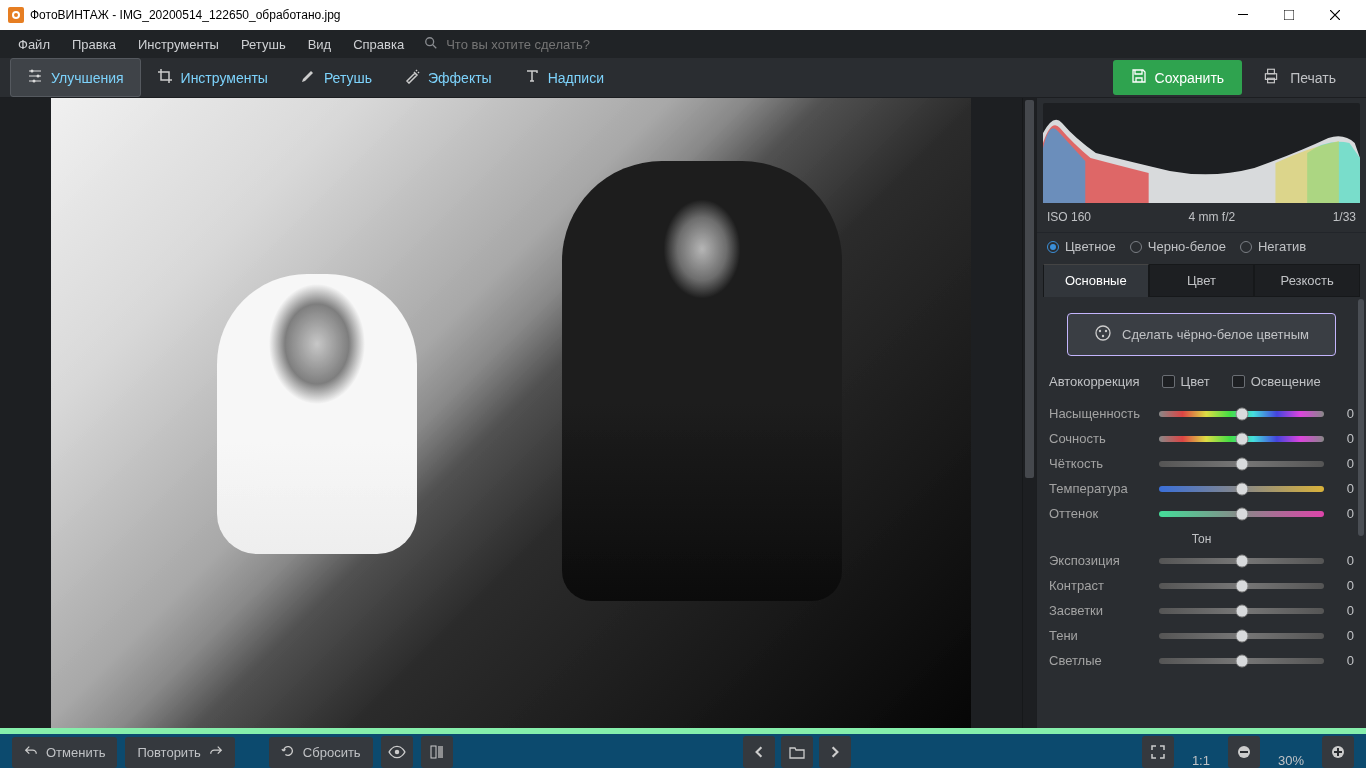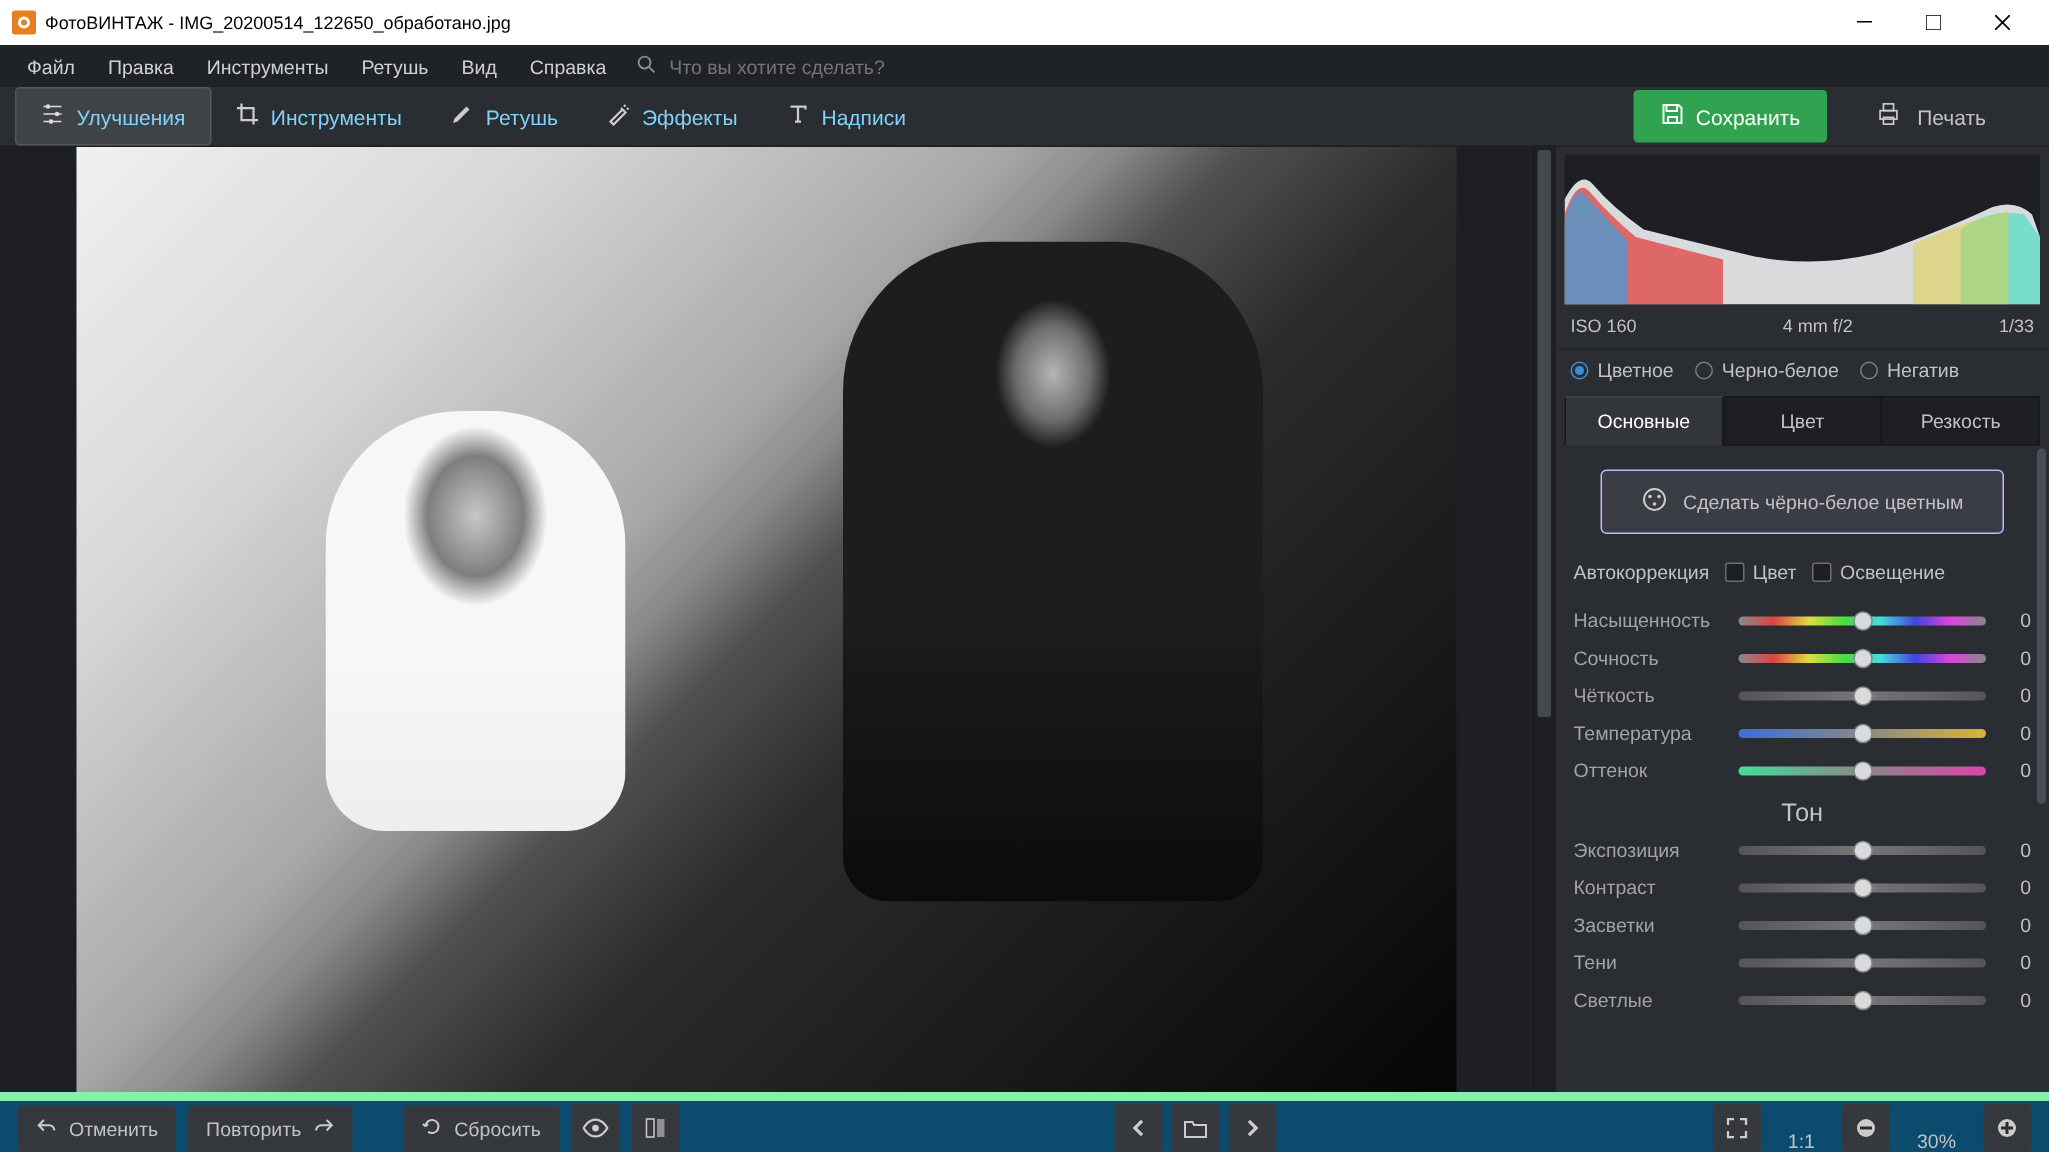--- a/index.html
+++ b/index.html
@@ -12,21 +12,21 @@
 .menubar{height:28px;background:#202326;display:flex;align-items:center;padding:0 8px;gap:2px;font-size:13px}
 .menubar .menu-item{padding:4px 10px;color:#cfd1d4;cursor:pointer}
 .menubar .search-icon{margin-left:8px;color:#8a8d91}
 .menubar .search-input{background:transparent;border:none;color:#aaa;margin-left:6px;font-size:13px;width:200px;outline:none}
 .toolbar{height:40px;background:#2a2d31;display:flex;align-items:center;padding:0 10px;border-bottom:1px solid #1c1e21}
 .tool-tab{display:flex;align-items:center;gap:8px;padding:9px 16px;color:#7dd3fc;cursor:pointer;font-size:14px}
 .tool-tab.active{background:#3f4348;border:1px solid #55595f;border-radius:3px}
 .tool-tab svg{width:16px;height:16px}
 .toolbar .spacer{flex:1}
 .save-btn{background:#2fa34f;color:#fff;padding:8px 18px;border-radius:3px;display:flex;align-items:center;gap:8px;cursor:pointer;font-size:14px}
-.print-btn{display:flex;align-items:center;gap:10px;padding:8px 32px;cursor:pointer;font-size:14px}
+.print-btn{display:flex;align-items:center;gap:10px;padding:8px 20px;cursor:pointer;font-size:14px}
 .main{display:flex;height:630px}
 .canvas-area{flex:1;display:flex;flex-direction:column;position:relative}
 .canvas{flex:1;background:#1d1f22;position:relative;overflow:hidden;display:flex;align-items:flex-start;justify-content:center}
 .photo{width:920px;height:630px;background:linear-gradient(135deg,#e8e6e0 0%,#d4d0c8 20%,#a8a49c 40%,#888 45%,#555 50%,#333 60%,#222 80%,#111 100%);position:relative;filter:grayscale(1) contrast(1.1)}
 .photo::before{content:"";position:absolute;left:18%;top:28%;width:200px;height:280px;background:radial-gradient(ellipse 80px 100px at 50% 25%,#c8c0b0 0%,#8a7d6a 40%,transparent 60%),linear-gradient(#f0ece0 60%,#e8e4d8 100%);border-radius:90px 90px 40px 40px}
 .photo::after{content:"";position:absolute;right:14%;top:10%;width:280px;height:440px;background:radial-gradient(ellipse 70px 90px at 50% 20%,#b8b0a0 0%,#7a6d5a 35%,transparent 55%),linear-gradient(#2a2520 55%,#1a1510 100%);border-radius:100px 100px 30px 30px}
 .scrollbar-v{width:14px;background:#1d1f22;display:flex;flex-direction:column;border-left:1px solid #16181a}
 .scrollbar-v .thumb{margin:2px;flex:0 0 60%;background:#45484d;border-radius:2px}
 .right-panel{width:330px;background:#2a2d31;display:flex;flex-direction:column;border-left:1px solid #1c1e21;overflow:hidden}
 .histogram{height:100px;background:#1d1f22;margin:5px 6px 5px 6px;position:relative;border-radius:2px}
@@ -35,33 +35,33 @@
 .mode-row{display:flex;gap:14px;padding:6px 10px 10px;align-items:center;border-top:1px solid #22252a}
 .radio{display:flex;align-items:center;gap:6px;cursor:pointer;font-size:13px}
 .radio .dot{width:12px;height:12px;border-radius:50%;border:1px solid #7a7e84;position:relative}
 .radio.sel .dot{border-color:#3a8fd9}
 .radio.sel .dot::after{content:"";position:absolute;inset:2px;background:#3a8fd9;border-radius:50%}
 .tabs{display:flex;margin:0 6px}
 .tab{flex:1;text-align:center;padding:8px 0;background:#1d1f22;cursor:pointer;font-size:13px;border:1px solid #16181a}
 .tab.active{background:#32363b;color:#fff;border-bottom:none;border-top:1px solid #444}
 .panel-body{flex:1;overflow-y:auto;padding:10px 8px 0 8px;position:relative}
 .bw-btn{display:flex;align-items:center;justify-content:center;gap:10px;background:#3a3e44;border:1px solid #c4b5fd;border-radius:4px;padding:10px 14px;margin:6px 22px 14px;cursor:pointer;font-size:13px}
-.autocorr-row{display:flex;align-items:flex-end;gap:10px;padding:4px 4px 12px;font-size:13px}
+.autocorr-row{display:flex;align-items:flex-end;gap:22px;padding:4px 4px 12px;font-size:13px}
 .check{display:flex;align-items:center;gap:6px;cursor:pointer}
 .check .box{width:13px;height:13px;border:1px solid #6a6e74;background:#1d1f22;border-radius:2px}
 .slider-row{display:flex;align-items:center;padding:5px 4px;gap:6px}
 .slider-row .label{width:104px;font-size:13px;color:#a3a3a3}
 .slider-row .track{flex:1;height:6px;border-radius:3px;position:relative;cursor:pointer}
 .slider-row .knob{position:absolute;left:50%;top:50%;width:13px;height:13px;background:#d8dadc;border:1px solid #888;border-radius:50%;transform:translate(-50%,-50%)}
 .slider-row .val{width:24px;text-align:right;font-size:13px;color:#c0c2c5}
 .track.rainbow{background:linear-gradient(90deg,#888,#d44,#dd4,#4d4,#4dd,#44d,#d4d,#888)}
 .track.temp{background:linear-gradient(90deg,#3a6fd9,#888,#d9b23a)}
 .track.tint{background:linear-gradient(90deg,#4d9,#888,#d4a)}
 .track.gray{background:linear-gradient(90deg,#555,#777,#555)}
-.section-title{text-align:center;padding:6px 0 2px;font-size:17px;color:#c0c2c5}
+.section-title{text-align:center;padding:6px 0 2px;font-size:12px;color:#c0c2c5}
 .panel-scroll{position:absolute;right:0;top:0;bottom:0;width:10px;display:flex;flex-direction:column}
 .panel-scroll .thumb{margin:2px;flex:0 0 55%;background:#4a4e54;border-radius:3px}
 .footer{height:40px;background:#0c4a6e;border-top:6px solid #86efac;display:flex;align-items:flex-end;padding:0 12px;gap:8px}
 .fbtn{display:flex;align-items:center;gap:8px;padding:7px 12px;background:#35393e;border-radius:3px;cursor:pointer;font-size:13px}
 .fbtn svg{width:14px;height:14px}
 .footer .center{flex:1;display:flex;justify-content:center;gap:6px}
 .icon-btn{width:32px;height:32px;background:#35393e;border-radius:3px;display:flex;align-items:center;justify-content:center;cursor:pointer}
 .zoom-label{padding:0 10px;font-size:13px}
 svg{fill:currentColor}
 </style>

